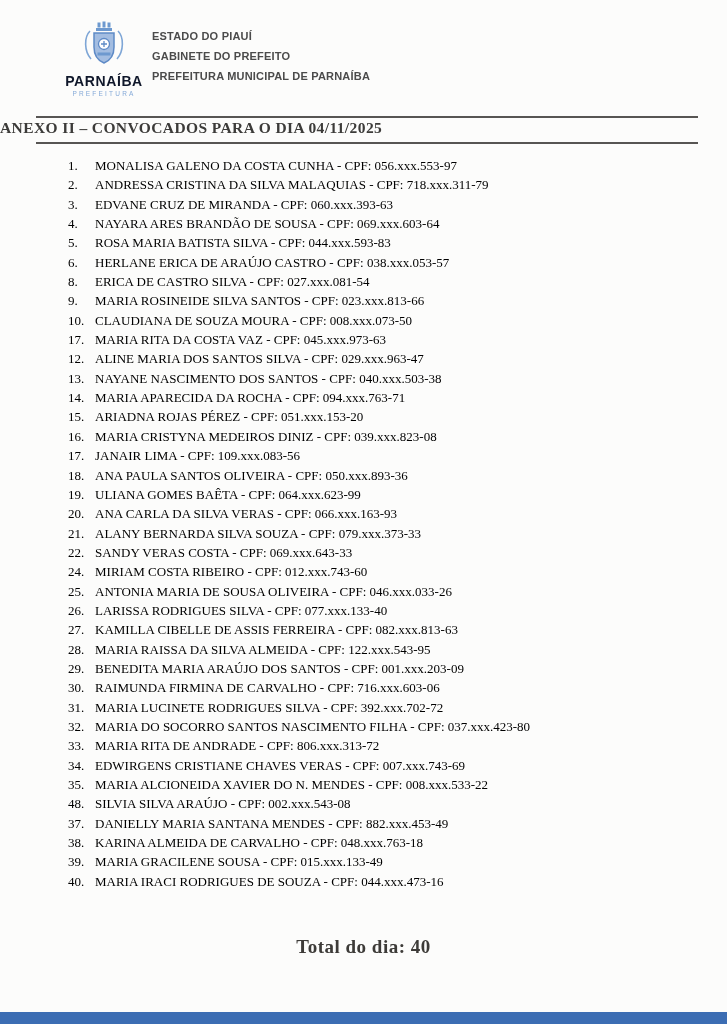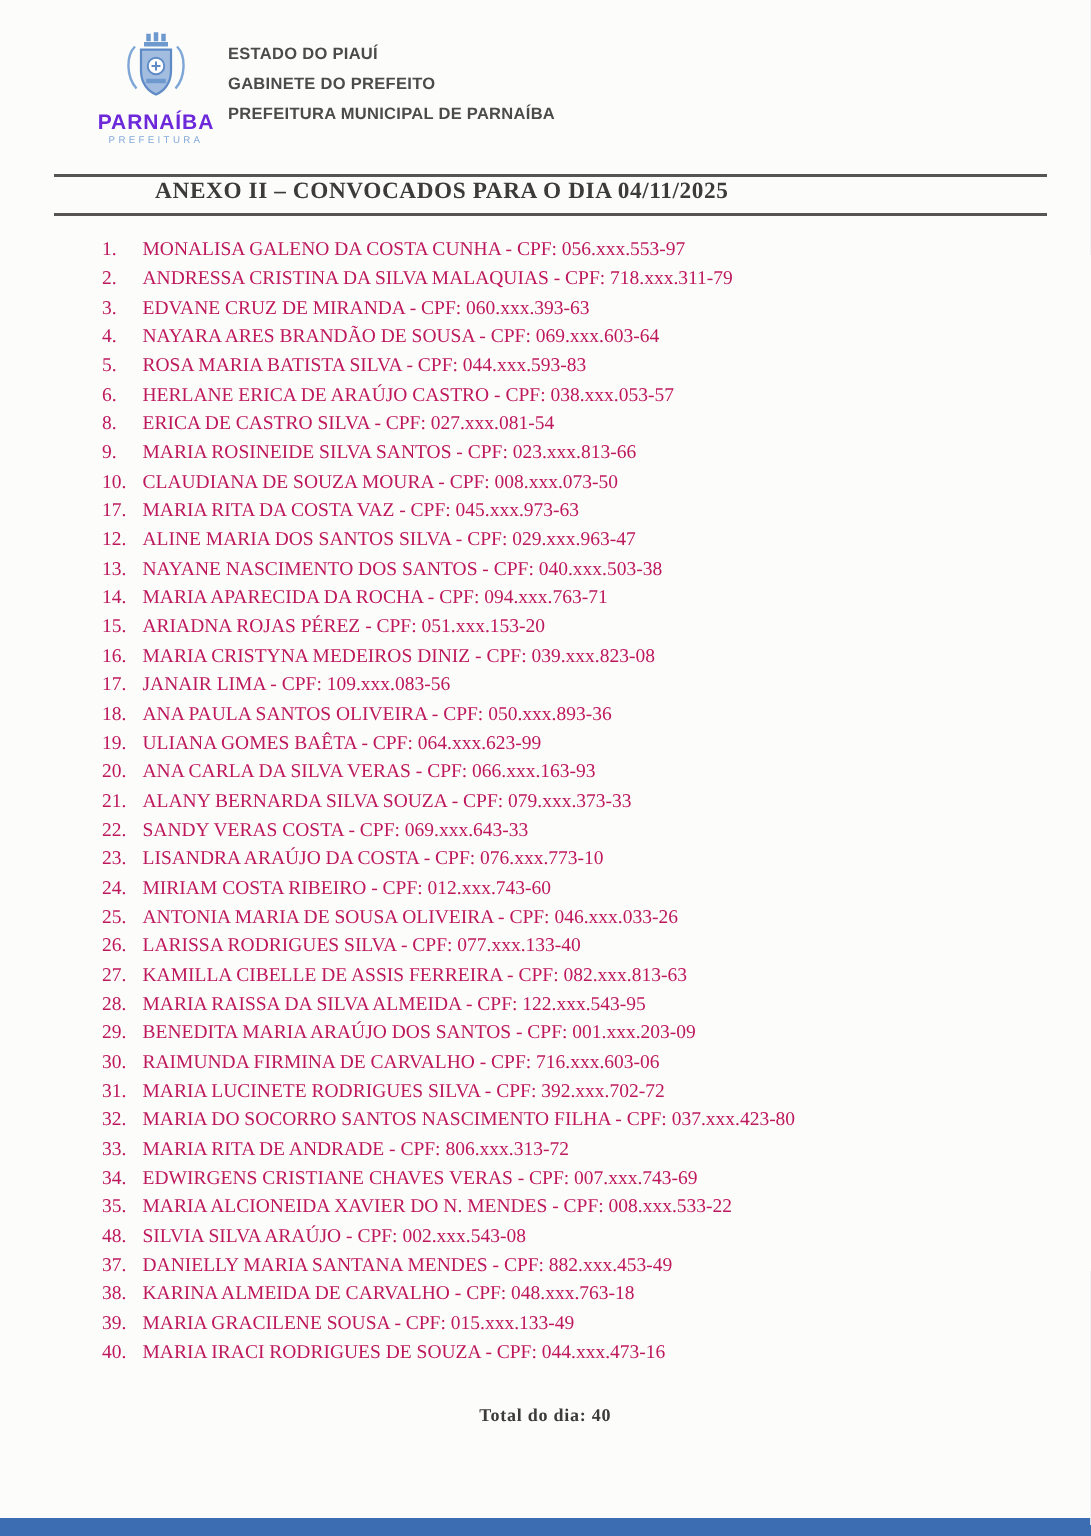--- a/index.html
+++ b/index.html
@@ -24,33 +24,33 @@
     position:absolute;left:152px;top:26px;
     font-family:"Liberation Sans",sans-serif;font-weight:bold;
     font-size:11px;line-height:20px;color:#4b4b4b;letter-spacing:.2px;
     white-space:nowrap;
   }
   
   .rule{position:absolute;left:36px;width:662px;height:2px;background:#575553;}
   .rule.r1{top:116px;}
   .rule.r2{top:142px;}
   .title{
-    position:absolute;left:0;top:119px;width:589px;text-align:center;
+    position:absolute;left:0;top:119px;width:589px;
     font-weight:bold;font-size:15.5px;color:#3c3b39;letter-spacing:.4px;
     white-space:nowrap;
   }
   
-  .list{position:absolute;left:68px;top:156px;width:640px;font-size:13px;color:#be185d;}
+  .list{position:absolute;left:68px;top:156px;width:640px;font-size:13px;color:#000000;}
   .row{height:19.35px;white-space:nowrap;line-height:19.35px;}
   .row .num{display:inline-block;width:27px;}
   .row.italic{}
   
   .total{
     position:absolute;left:0;top:936px;width:727px;text-align:center;
-    font-weight:bold;font-size:12px;color:#3d3b38;letter-spacing:.5px;
+    font-weight:bold;font-size:19px;color:#3d3b38;letter-spacing:.5px;
   }
   
   .footbar{position:absolute;left:0;bottom:0;width:727px;height:12px;background:#3c6db3;}
 </style>
 </head>
 <body>
 
 <div class="page">
 
   <div class="logo">
@@ -63,21 +63,21 @@
         <rect x="16.5" y="2.5" width="3" height="5"></rect>
         <rect x="21.5" y="1.5" width="3" height="6"></rect>
         <rect x="26.5" y="2.5" width="3" height="5"></rect>
         <rect x="15" y="8" width="16" height="3"></rect>
       </g>
       <path d="M13 13 h20 v14 c0 9 -5 14 -10 16 c-5 -2 -10 -7 -10 -16 z" fill="#a3bde1" stroke="#5e8ac6" stroke-width="1.5"></path>
       <circle cx="23" cy="24" r="5.5" fill="#ffffff" stroke="#5e8ac6" stroke-width="1.3"></circle>
       <path d="M20 24 h6 M23 21 v6" stroke="#5e8ac6" stroke-width="1.3" fill="none"></path>
       <rect x="16.5" y="32.5" width="13" height="3" fill="#6d99cf"></rect>
     </svg>
-    <div class="wordmark" style="color: #6d28d9;">PARNAÍBA</div>
+    <div class="wordmark" style="color: #0f172a;">PARNAÍBA</div>
     <div class="logo-sub">PREFEITURA</div>
   </div>
 
   <div class="hdr">
     <div>ESTADO DO PIAUÍ</div>
     <div>GABINETE DO PREFEITO</div>
     <div>PREFEITURA MUNICIPAL DE PARNAÍBA</div>
   </div>
 
   <div class="rule r1"></div>
@@ -99,21 +99,20 @@
       <div class="row italic"><span class="num">13.</span><span>NAYANE NASCIMENTO DOS SANTOS - CPF: 040.xxx.503-38</span></div>
       <div class="row"><span class="num">14.</span><span>MARIA APARECIDA DA ROCHA - CPF: 094.xxx.763-71</span></div>
       <div class="row"><span class="num">15.</span><span>ARIADNA ROJAS PÉREZ - CPF: 051.xxx.153-20</span></div>
       <div class="row"><span class="num">16.</span><span>MARIA CRISTYNA MEDEIROS DINIZ - CPF: 039.xxx.823-08</span></div>
       <div class="row"><span class="num">17.</span><span>JANAIR LIMA - CPF: 109.xxx.083-56</span></div>
       <div class="row"><span class="num">18.</span><span>ANA PAULA SANTOS OLIVEIRA - CPF: 050.xxx.893-36</span></div>
       <div class="row"><span class="num">19.</span><span>ULIANA GOMES BAÊTA - CPF: 064.xxx.623-99</span></div>
       <div class="row"><span class="num">20.</span><span>ANA CARLA DA SILVA VERAS - CPF: 066.xxx.163-93</span></div>
       <div class="row"><span class="num">21.</span><span>ALANY BERNARDA SILVA SOUZA - CPF: 079.xxx.373-33</span></div>
       <div class="row"><span class="num">22.</span><span>SANDY VERAS COSTA - CPF: 069.xxx.643-33</span></div>
-      <div class="row"><span class="num">23.</span><span>LISANDRA ARAÚJO DA COSTA - CPF: 076.xxx.773-10</span></div>
       <div class="row"><span class="num">24.</span><span>MIRIAM COSTA RIBEIRO - CPF: 012.xxx.743-60</span></div>
       <div class="row"><span class="num">25.</span><span>ANTONIA MARIA DE SOUSA OLIVEIRA - CPF: 046.xxx.033-26</span></div>
       <div class="row"><span class="num">26.</span><span>LARISSA RODRIGUES SILVA - CPF: 077.xxx.133-40</span></div>
       <div class="row"><span class="num">27.</span><span>KAMILLA CIBELLE DE ASSIS FERREIRA - CPF: 082.xxx.813-63</span></div>
       <div class="row"><span class="num">28.</span><span>MARIA RAISSA DA SILVA ALMEIDA - CPF: 122.xxx.543-95</span></div>
       <div class="row"><span class="num">29.</span><span>BENEDITA MARIA ARAÚJO DOS SANTOS - CPF: 001.xxx.203-09</span></div>
       <div class="row"><span class="num">30.</span><span>RAIMUNDA FIRMINA DE CARVALHO - CPF: 716.xxx.603-06</span></div>
       <div class="row"><span class="num">31.</span><span>MARIA LUCINETE RODRIGUES SILVA - CPF: 392.xxx.702-72</span></div>
       <div class="row"><span class="num">32.</span><span>MARIA DO SOCORRO SANTOS NASCIMENTO FILHA - CPF: 037.xxx.423-80</span></div>
       <div class="row"><span class="num">33.</span><span>MARIA RITA DE ANDRADE - CPF: 806.xxx.313-72</span></div>

